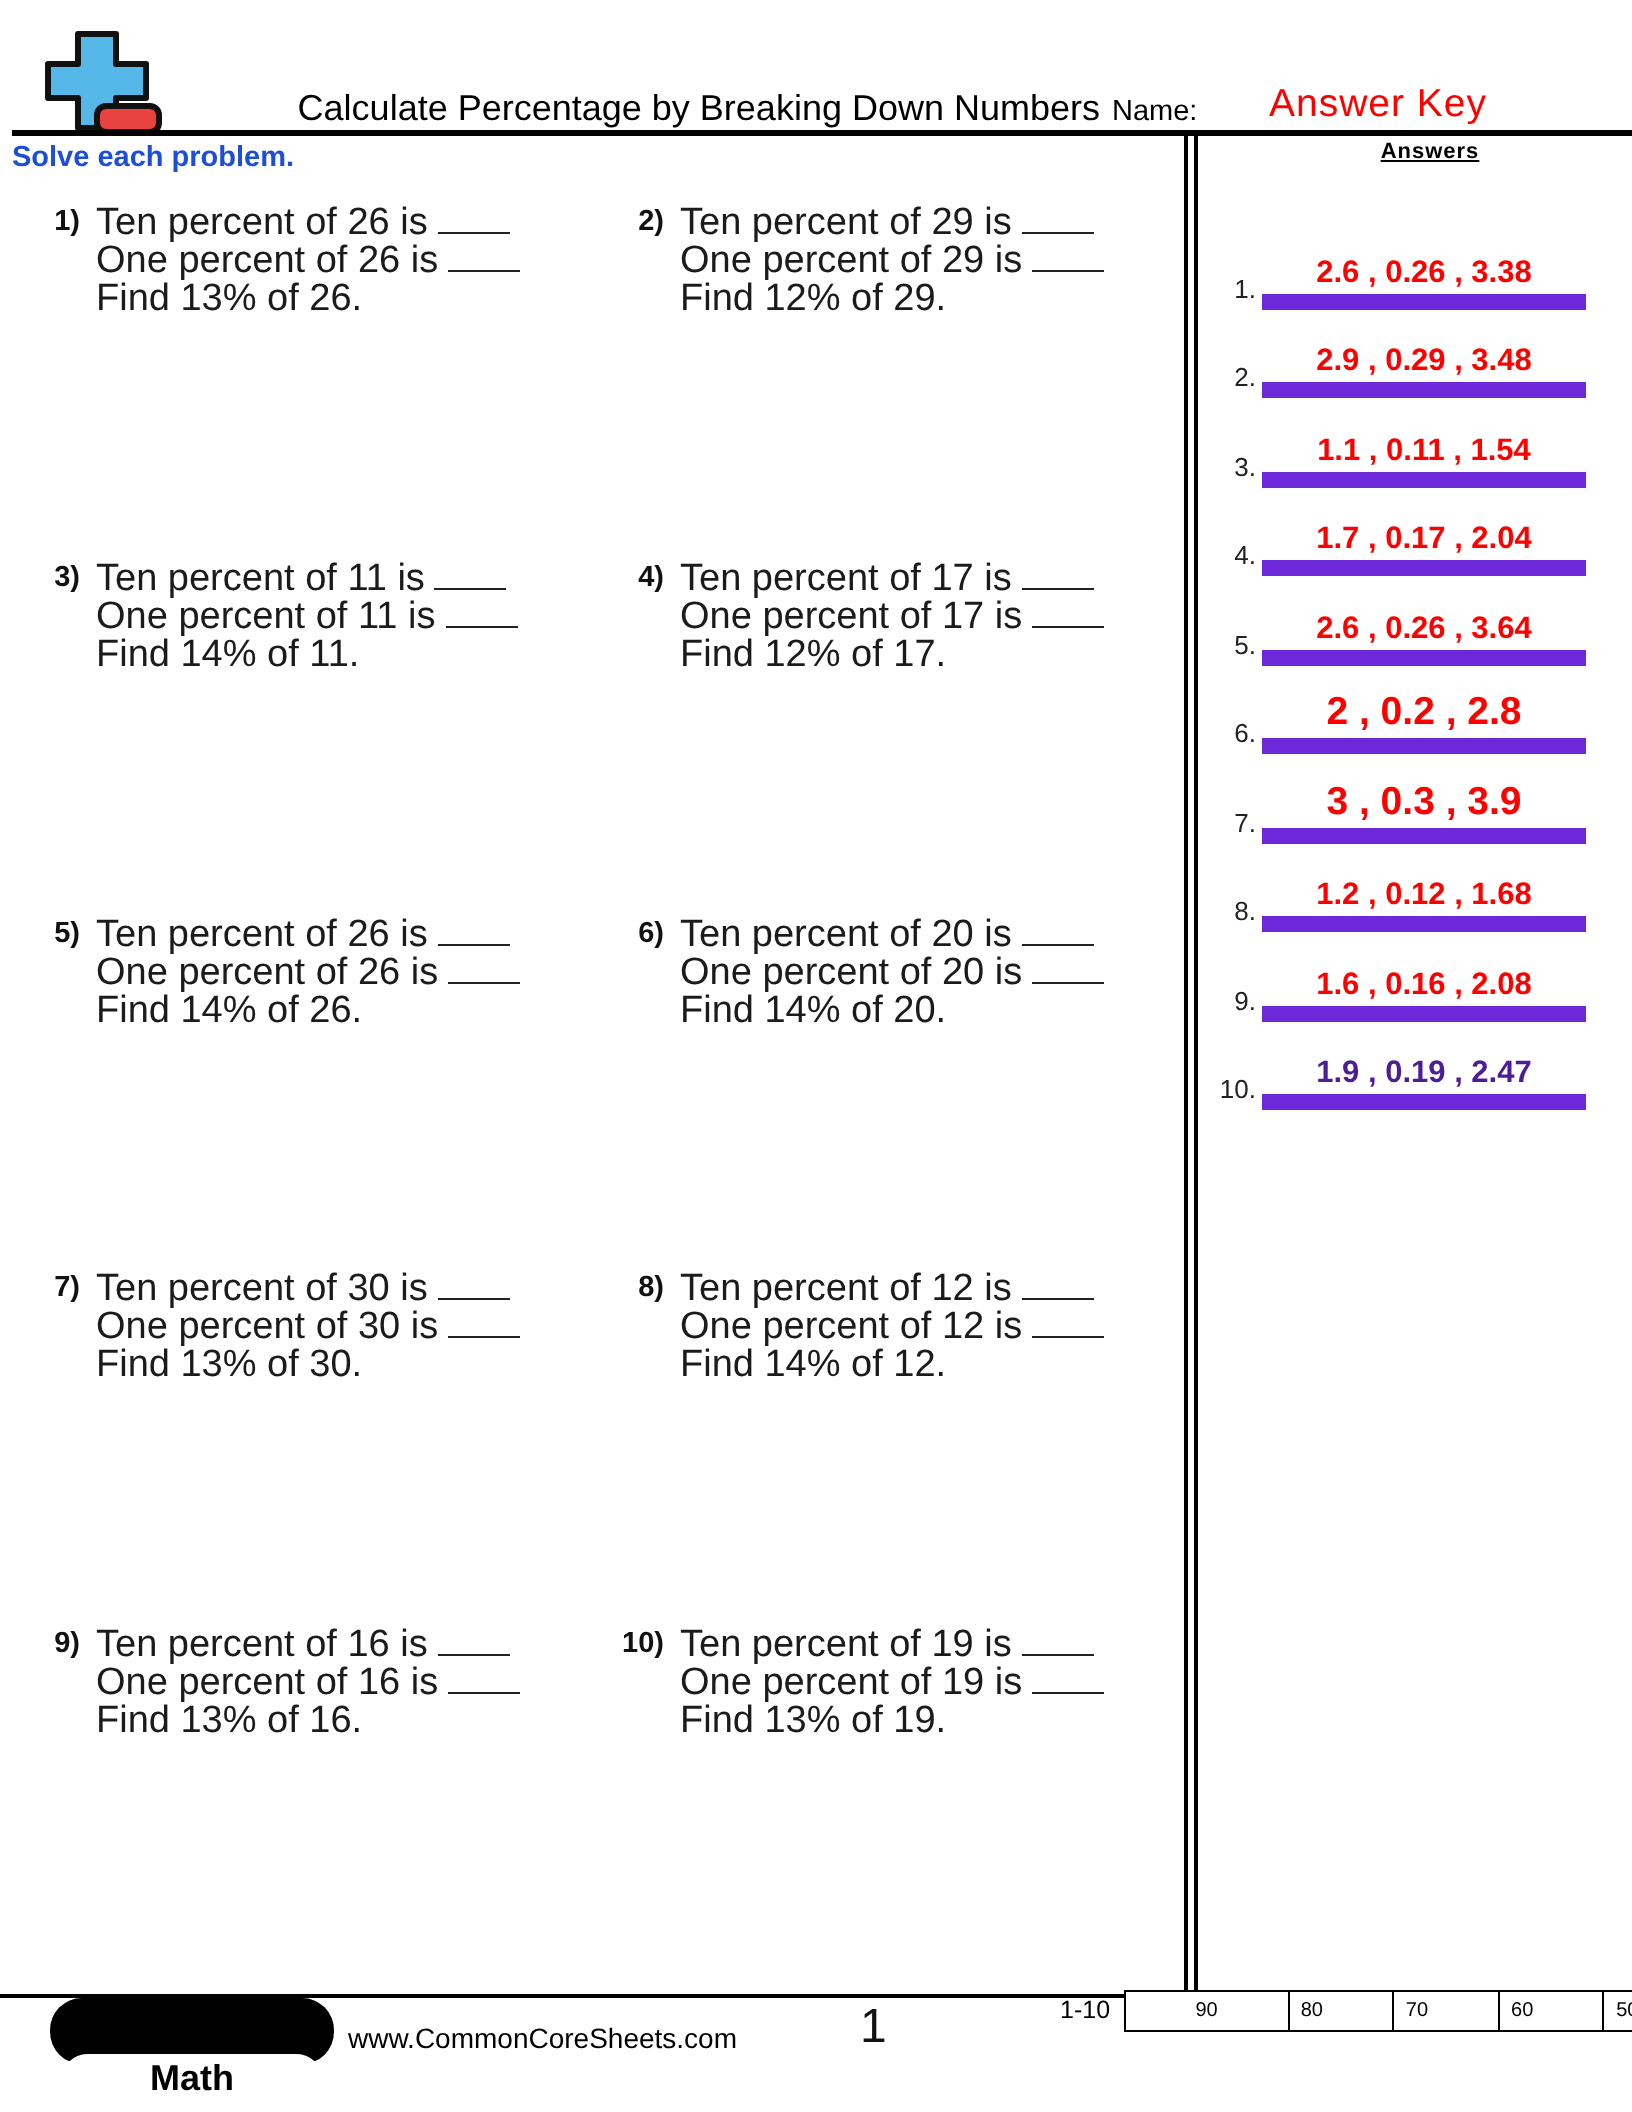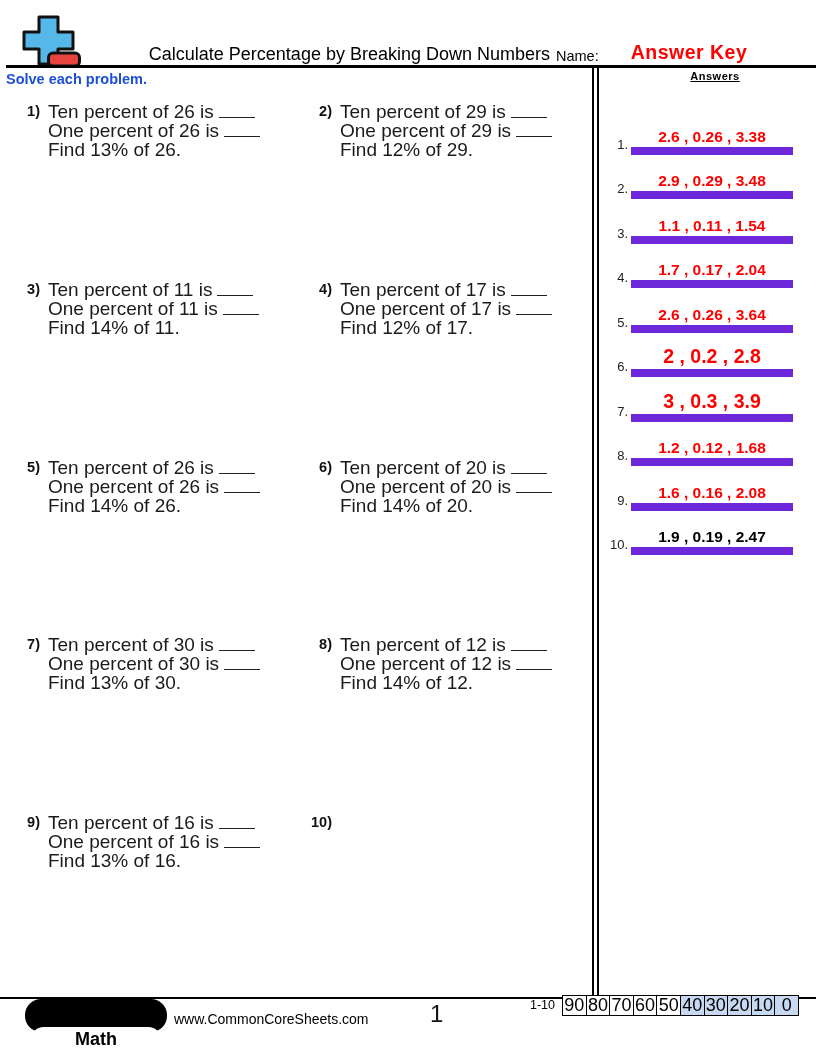--- a/index.html
+++ b/index.html
@@ -5,21 +5,21 @@
   html,body{margin:0;padding:0;background:#fff;}
   .page{position:relative;width:816px;height:1056px;background:#fff;overflow:hidden;
         font-family:"Liberation Sans",sans-serif;color:#1b1b1b;}
 
   
   .logo{position:absolute;left:21px;top:13px;width:62px;height:56px;}
   .hdr-title{position:absolute;left:110px;top:44px;width:440px;text-align:right;
              font-size:18px;color:#000;white-space:nowrap;}
   .name-label{position:absolute;left:556px;top:48px;font-size:14.5px;color:#000;}
   .answer-key{position:absolute;left:618px;top:41px;width:142px;text-align:center;
-              font-size:19.5px;font-weight:bold;letter-spacing:.5px;}
+              font-size:19.5px;font-weight:normal;letter-spacing:.5px;}
   .hdr-rule{position:absolute;left:6px;right:0;top:65px;height:2.5px;background:#000;}
   .instructions{position:absolute;left:6px;top:71px;font-weight:bold;font-size:14.5px;color:#1d4ed8;}
 
   
   .problems{position:absolute;left:0;top:102px;width:590px;}
   .prow{height:177.8px;position:relative;}
   .problem{position:absolute;top:0;display:flex;}
   .p-left{left:12px;}
   .p-right{left:304px;}
   .p-num{width:28px;text-align:right;font-weight:bold;font-size:14.5px;line-height:19px;
@@ -46,21 +46,21 @@
   .ftr-rule{position:absolute;left:0;right:0;top:997px;height:2px;background:#000;}
   .badge{position:absolute;left:25px;top:999px;width:142px;height:33px;background:#000;
          border-radius:16px;padding:4px 6px;box-sizing:border-box;}
   .badge-inner{width:100%;height:100%;background:#fff;border-radius:13px;display:flex;
                align-items:center;justify-content:center;font-weight:bold;font-size:18px;color:#000;margin-top:24px;}
   .site{position:absolute;left:174px;top:1011px;font-size:14px;color:#000;}
   .pageno{position:absolute;left:430px;top:1000px;font-size:24px;color:#111;}
   .score-range{position:absolute;left:530px;top:998px;font-size:12.5px;color:#000;}
   .score-grid{position:absolute;left:562px;top:995px;display:flex;border:1px solid #000;background:#fff;}
   .score-cell{width:22.6px;height:19px;border-left:1px solid #000;display:flex;align-items:center;
-              justify-content:center;font-size:18px;color:#000;}
+              justify-content:center;font-size:10px;color:#000;margin-left:29px;}
   .score-cell:first-child{border-left:none;}
 </style>
 </head>
 <body>
 
 <div class="page">
 
   <svg class="logo" viewBox="0 0 62 56">
     <path d="M18,4 h19 v15 h15 v17 h-15 v15 h-19 v-15 H3 V19 h15 Z" fill="#56b8e8" stroke="#111" stroke-width="3" stroke-linejoin="round"></path>
     <rect x="27.5" y="40" width="31" height="13" rx="4.5" fill="#e8433f" stroke="#111" stroke-width="3"></rect>
@@ -153,20 +153,25 @@
       <div class="problem p-left">
         <div class="p-num">9)</div>
         <div class="p-lines">
           <div class="p-line"><span>Ten percent of 16 is</span><span class="blank"></span></div>
           <div class="p-line"><span>One percent of 16 is</span><span class="blank"></span></div>
           <div class="p-line"><span>Find 13% of 16.</span></div>
         </div>
       </div>
       <div class="problem p-right">
         <div class="p-num">10)</div>
+        <div class="p-lines">
+          <div class="p-line"><span>Ten percent of 19 is</span><span class="blank"></span></div>
+          <div class="p-line"><span>One percent of 19 is</span><span class="blank"></span></div>
+          <div class="p-line"><span>Find 13% of 19.</span></div>
+        </div>
       </div>
     </div>
 
   </div>
 
   <div class="v-sep"></div>
 
   <div class="answers-heading">Answers</div>
   <div class="answers">
     <div class="answer-row">
@@ -200,21 +205,21 @@
     <div class="answer-row">
       <span class="a-num">8.</span>
       <span class="a-line"><span class="a-val" style="color:#ff0000;">1.2 , 0.12 , 1.68</span></span>
     </div>
     <div class="answer-row">
       <span class="a-num">9.</span>
       <span class="a-line"><span class="a-val" style="color:#ff0000;">1.6 , 0.16 , 2.08</span></span>
     </div>
     <div class="answer-row">
       <span class="a-num">10.</span>
-      <span class="a-line"><span class="a-val" style="color:#000000;">1.9 , 0.19 , 2.47</span></span>
+      <span class="a-line"><span class="a-val" style="color:#4c1d95;">1.9 , 0.19 , 2.47</span></span>
     </div>
   </div>
 
   <div class="ftr-rule"></div>
   <div class="badge">
     <div class="badge-inner">Math</div>
   </div>
   <div class="site">www.CommonCoreSheets.com</div>
   <div class="pageno">1</div>
   <div class="score-range">1-10</div>

